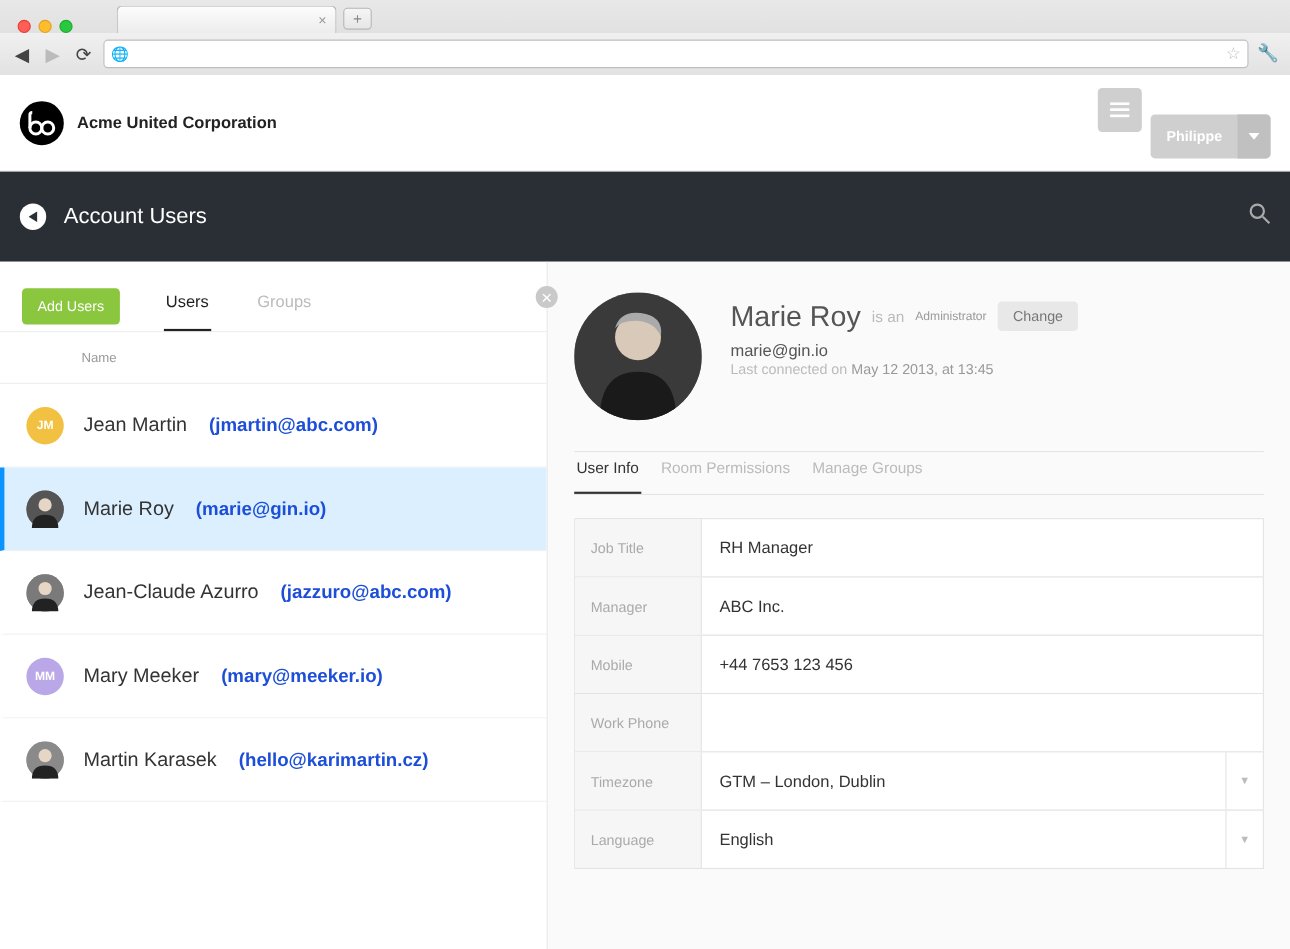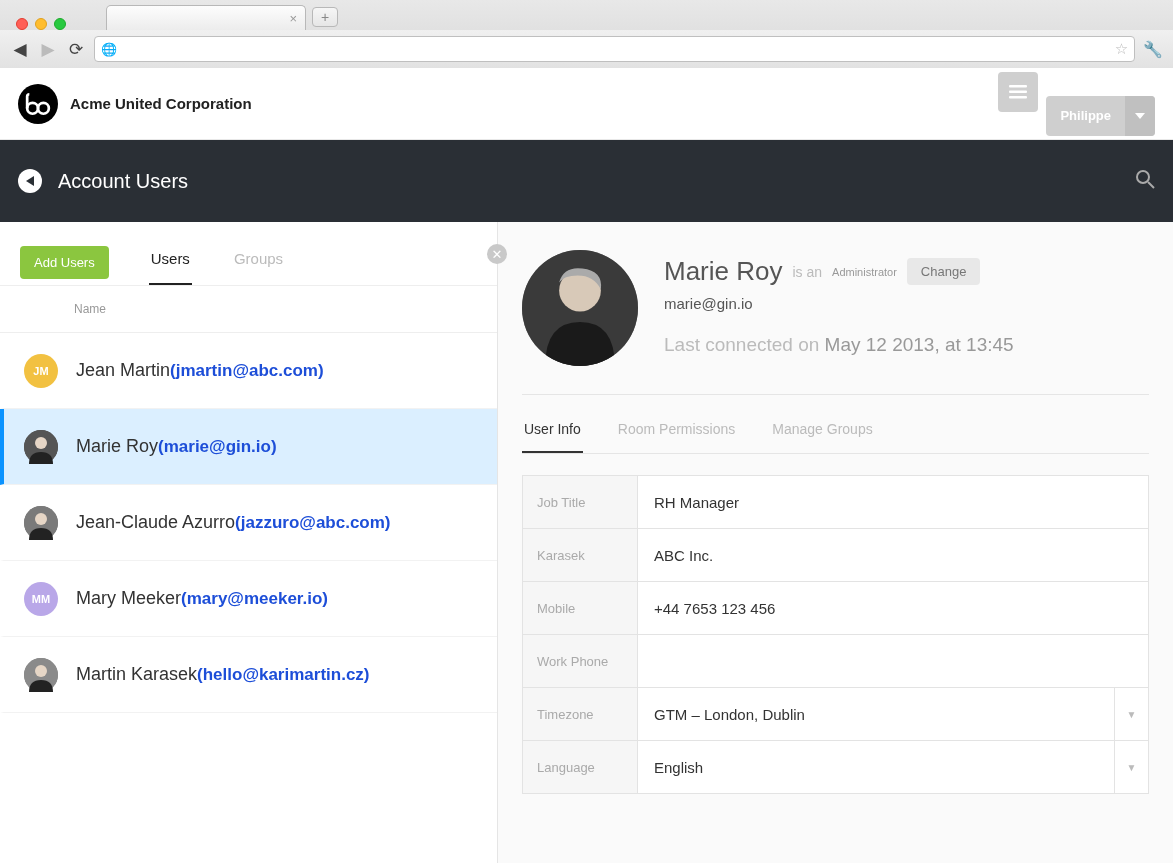--- a/index.html
+++ b/index.html
@@ -59,21 +59,21 @@
 .url-box{
   flex:1;height:26px;background:#fff;border:1px solid #bfbfbf;border-radius:4px;
   display:flex;align-items:center;padding:0 6px;gap:6px;color:#999;
 }
 .url-box .globe{font-size:13px;color:#aaa;}
 .url-box .star{margin-left:auto;color:#bbb;font-size:15px;}
 .wrench{color:#555;font-size:16px;}
 
 
 .app-header{
-  height:72px;background:#fff;border-bottom:1px solid #e8e8e8;
+  height:88px;background:#fff;border-bottom:1px solid #e8e8e8;
   display:flex;align-items:center;padding:0 18px;
 }
 .logo{
   width:40px;height:40px;border-radius:50%;background:#000;
   display:flex;align-items:center;justify-content:center;color:#fff;
   margin-right:12px;
 }
 .logo svg{width:26px;height:26px;}
 .company-name{font-size:15px;font-weight:600;color:#222;}
 .header-right{margin-left:auto;display:flex;gap:8px;}
@@ -124,40 +124,40 @@
 .user-list{flex:1;overflow:auto;}
 .user-row{
   display:flex;align-items:center;height:76px;padding:0 20px;border-bottom:1px solid #f2f2f2;gap:18px;
   border-left:4px solid transparent;
 }
 .user-row.selected{background:#dbefff;border-left:4px solid #0b93ff;}
 .avatar{
   width:34px;height:34px;border-radius:50%;display:flex;align-items:center;justify-content:center;
   color:#fff;font-size:11px;font-weight:700;flex-shrink:0;
 }
-.uname-block{display:flex;align-items:baseline;gap:0;}
+.uname-block{display:flex;align-items:baseline;gap:20px;}
 .uname-block .nm{font-size:18px;color:#333;}
 .uname-block .em{font-size:17px;color:#1d4ed8;font-weight:bold;}
 
 
 .right{flex:1;padding:28px 24px;background:#fafafa;display:flex;flex-direction:column;}
 .profile-top{display:flex;gap:26px;align-items:flex-start;padding-bottom:28px;}
 .big-avatar{width:116px;height:116px;border-radius:50%;background:#777 center/cover;flex-shrink:0;overflow:hidden;}
 .big-avatar svg{width:100%;height:100%;}
 .profile-info{flex:1;padding-top:6px;}
 .pname-row{display:flex;align-items:center;gap:10px;flex-wrap:wrap;}
 .pname{font-size:26px;font-weight:300;color:#555;}
 .pis{color:#bbb;font-size:14px;}
 .prole{color:#999;font-size:11px;font-weight:500;}
 .change-btn{background:#e8e8e8;color:#777;padding:6px 14px;border-radius:4px;font-size:13px;}
 .pemail{margin-top:8px;color:#555;font-size:15px;}
-.plast{margin-top:22px;color:#bbb;font-size:19px;}
+.plast{margin-top:0;color:#bbb;font-size:13px;}
 .plast .dt{color:#999;}
 
-.detail-tabs{display:flex;gap:33px;border-bottom:1px solid #e5e5e5;border-top:1px solid #e5e5e5;padding-top:26px;}
+.detail-tabs{display:flex;gap:16px;border-bottom:1px solid #e5e5e5;border-top:1px solid #e5e5e5;padding-top:6px;}
 .dtab{color:#bbb;font-size:14px;padding:0 2px 14px 2px;border-bottom:2px solid transparent;}
 .dtab.active{color:#333;border-bottom:2px solid #333;}
 
 .fields{margin-top:22px;display:flex;flex-direction:column;gap:0;}
 .field-row{
   display:flex;border:1px solid #e3e3e3;margin-top:-1px;background:#fff;height:54px;
 }
 .field-label{
   width:115px;background:#f6f6f6;border-right:1px solid #e3e3e3;
   display:flex;align-items:center;padding-left:14px;color:#aaa;font-size:13px;
@@ -334,21 +334,21 @@
       <div class="dtab">Room Permissions</div>
       <div class="dtab">Manage Groups</div>
     </div>
 
     <div class="fields">
       <div class="field-row">
         <div class="field-label">Job Title</div>
         <div class="field-value">RH Manager</div>
       </div>
       <div class="field-row">
-        <div class="field-label">Karasek</div>
+        <div class="field-label">Manager</div>
         <div class="field-value">ABC Inc.</div>
       </div>
       <div class="field-row">
         <div class="field-label">Mobile</div>
         <div class="field-value">+44 7653 123 456</div>
       </div>
       <div class="field-row">
         <div class="field-label">Work Phone</div>
         <div class="field-value"></div>
       </div>

